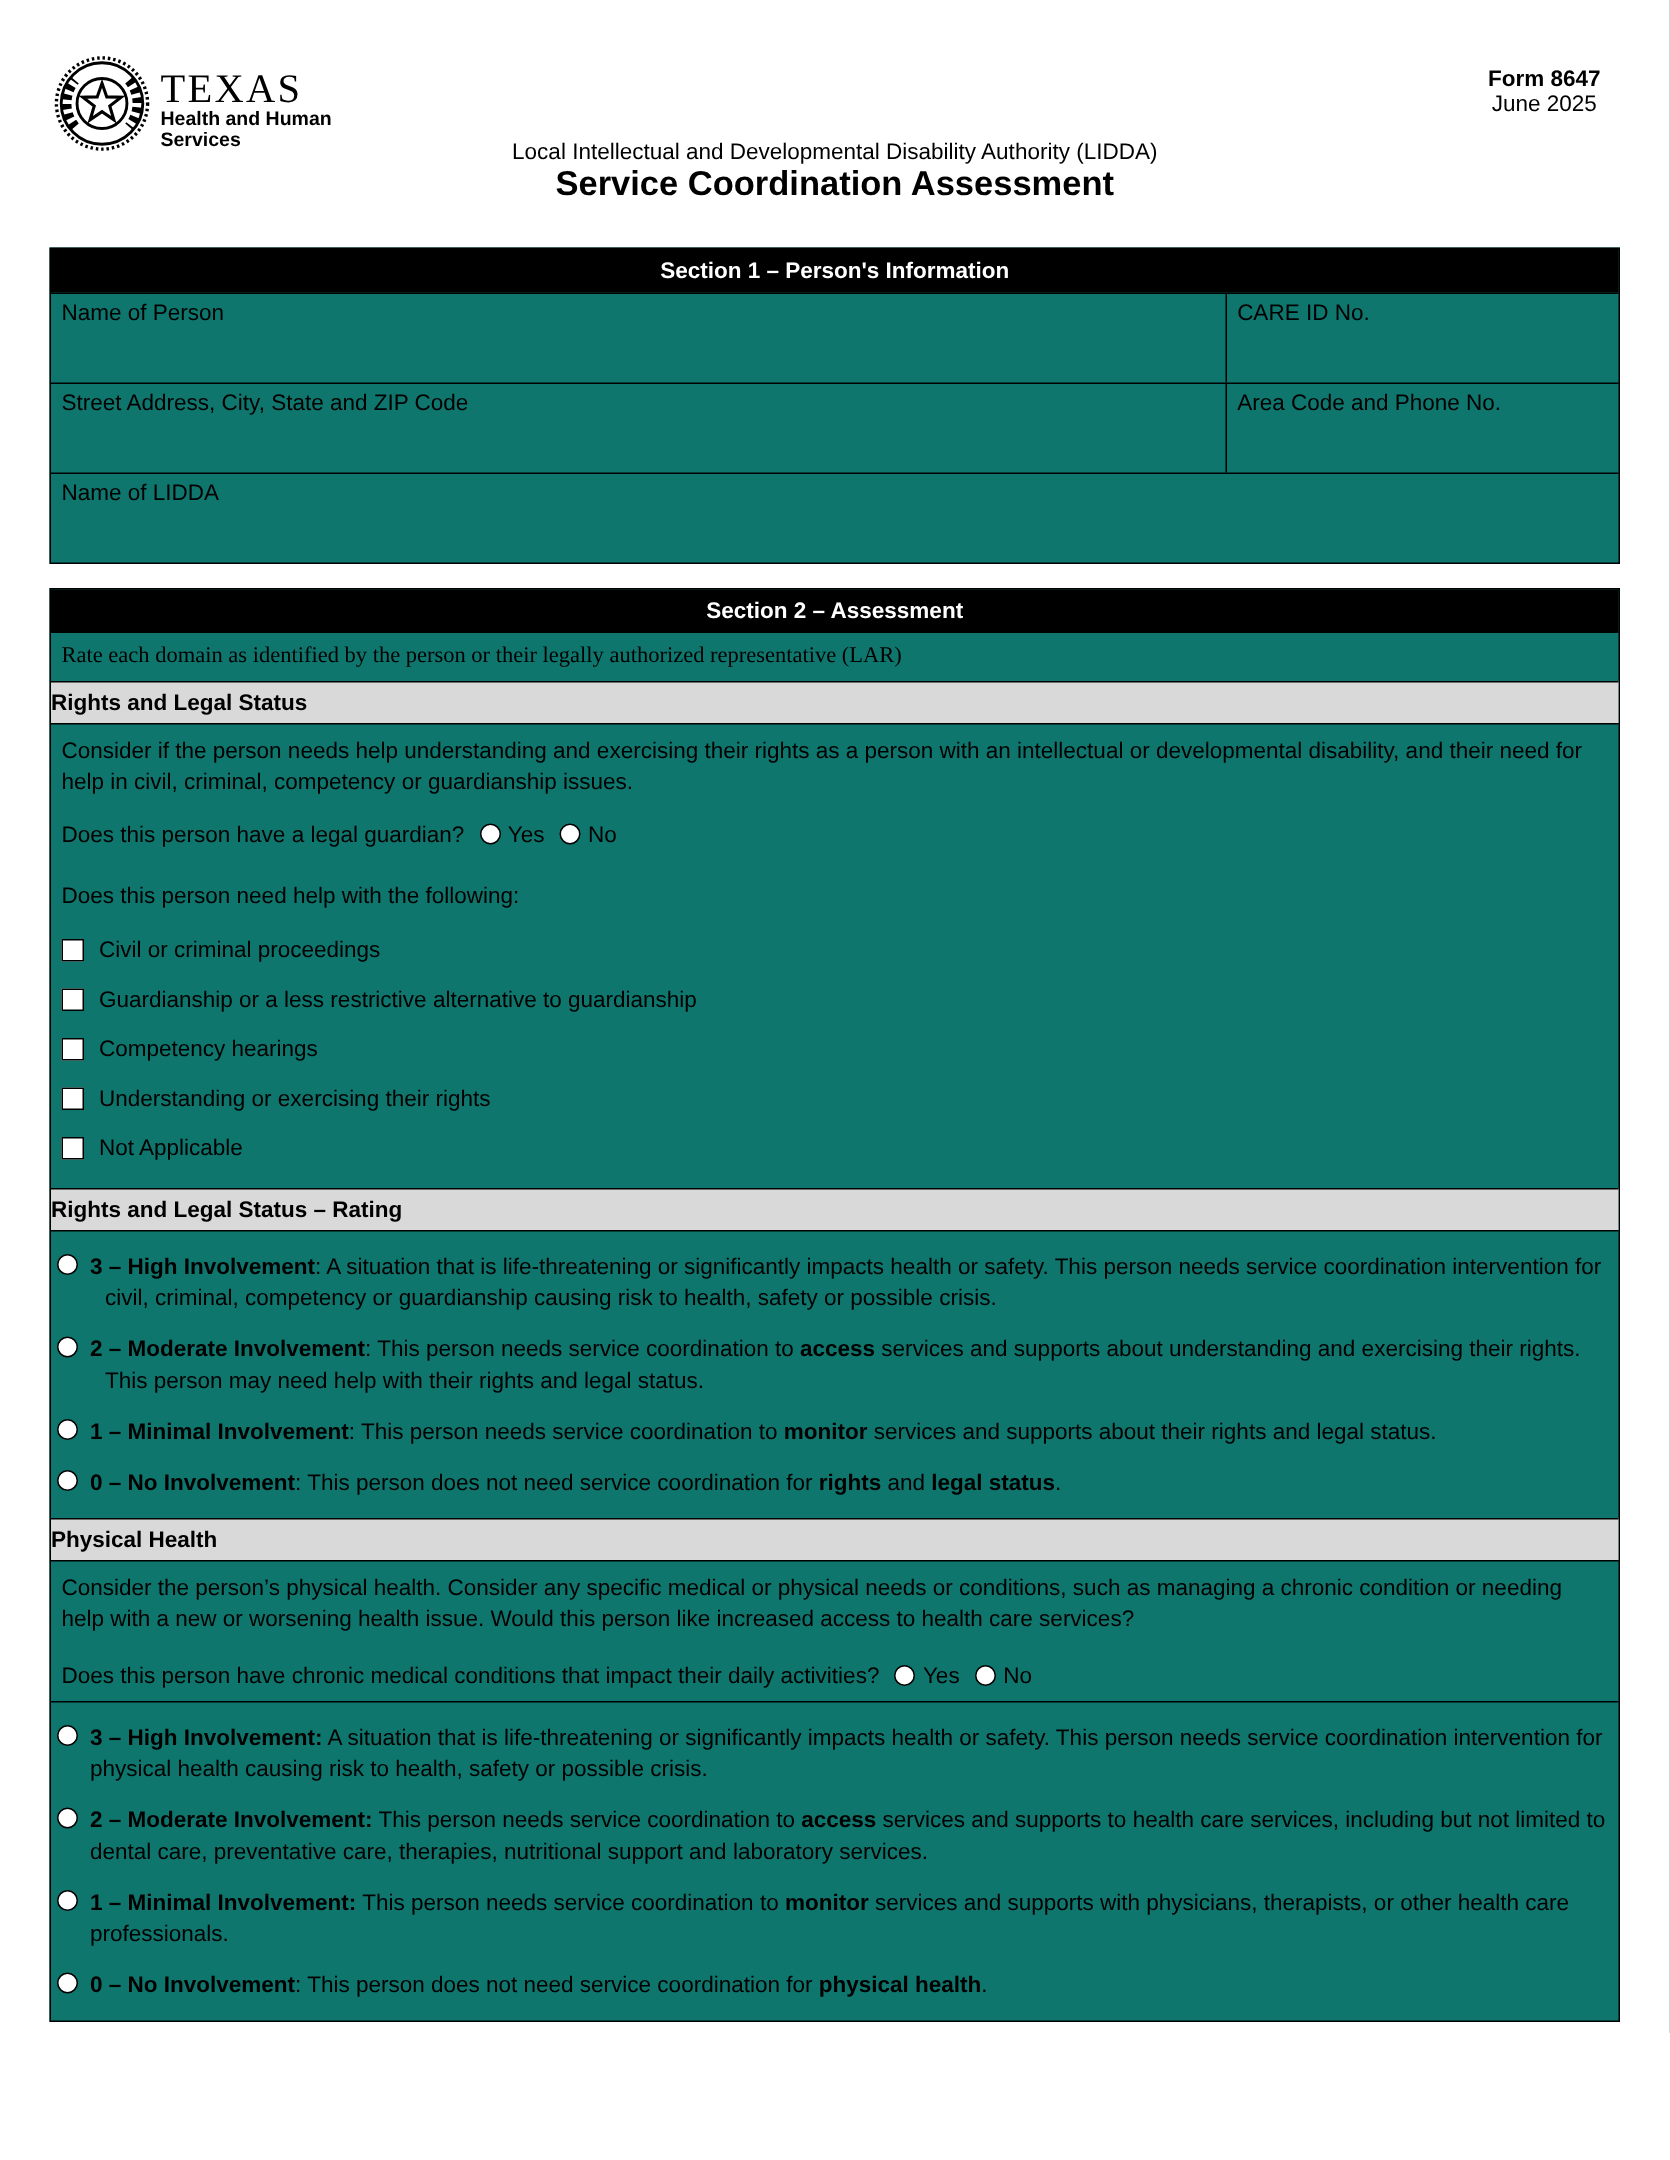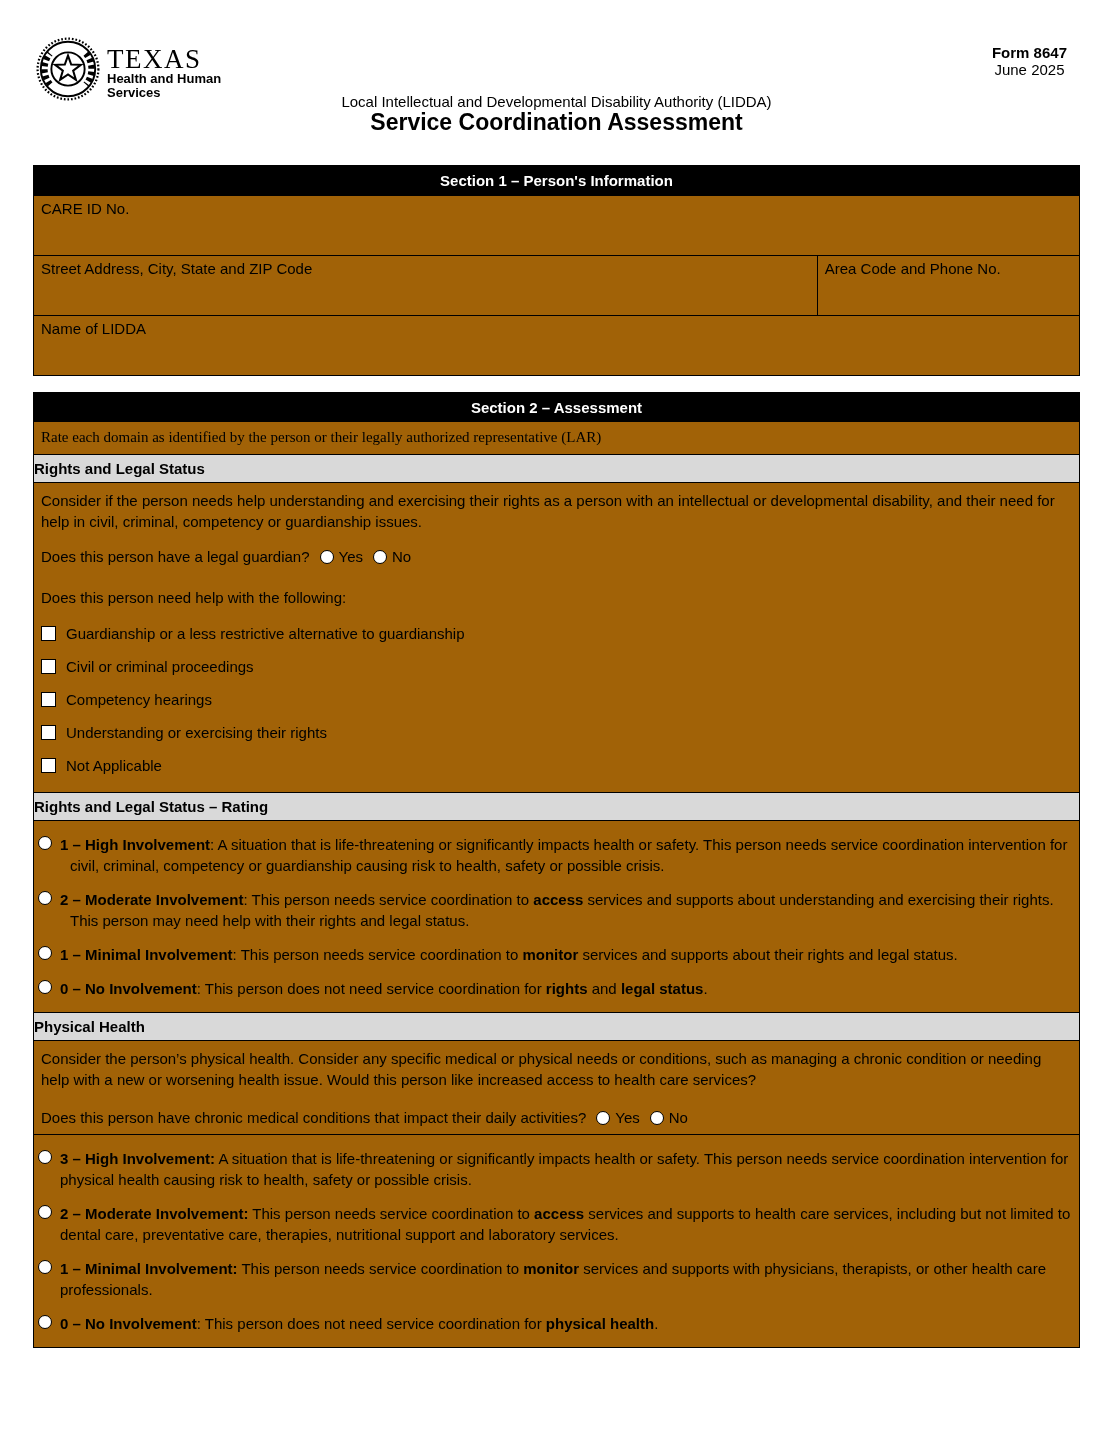--- a/index.html
+++ b/index.html
@@ -17,21 +17,21 @@
   .logo-text { padding-top: 9px; }
   .brand { font-family: "Liberation Serif", serif; font-size: 27px; letter-spacing: 1.5px; line-height: 26px; }
   .brand-sub { font-weight: bold; font-size: 13px; line-height: 14px; }
   .form-id { position: absolute; right: 46px; top: 44px; text-align: center; line-height: 17px; }
   .form-id .fnum { font-weight: bold; }
   .titles { position: absolute; left: 0; right: 0; top: 92px; text-align: center; line-height: 19px; }
   .titles .t2 { font-weight: bold; font-size: 23px; margin-top: 2px; }
 
   
   .doc { position: absolute; left: 33px; top: 165px; width: 1047px; }
-  .tbl { border: 1.6px solid #000; background: #a16207; }
+  .tbl { border: 1.6px solid #000; background: #0f766e; }
   .tbl + .tbl { margin-top: 16px; }
   .bar {
     height: 29px; line-height: 29px; background: #000; color: #fff;
     font-weight: bold; text-align: center; font-size: 15px;
   }
   .graybar {
     height: 28px; line-height: 28px; background: #D9D9D9; color: #000;
     font-weight: bold; text-align: left; border-top: 1.4px solid #000;
   }
   .s1row { display: flex; border-top: 1.4px solid #000; height: 60px; }
@@ -98,20 +98,23 @@
 <div class="titles">
   <div>Local Intellectual and Developmental Disability Authority (LIDDA)</div>
   <div class="t2">Service Coordination Assessment</div>
 </div>
 
 <div class="doc">
 
   <div class="tbl">
     <div class="bar">Section 1 – Person's Information</div>
     <div class="s1row">
+      <div class="cell wide">
+        <span>Name of Person</span>
+      </div>
       <div class="cell side">
         <span>CARE ID No.</span>
       </div>
     </div>
     <div class="s1row">
       <div class="cell wide">
         <span>Street Address, City, State and ZIP Code</span>
       </div>
       <div class="cell side">
         <span>Area Code and Phone No.</span>
@@ -136,47 +139,47 @@
 
       <div class="qline">
         <span>Does this person have a legal guardian?</span><span class="radio"></span><span>Yes</span><span class="radio"></span><span>No</span>
       </div>
 
       <div class="qline help">Does this person need help with the following:</div>
 
       <div class="chk-list">
         <div class="chk">
           <span class="checkbox"></span>
+          <span>Civil or criminal proceedings</span>
+        </div>
+        <div class="chk">
+          <span class="checkbox"></span>
           <span>Guardianship or a less restrictive alternative to guardianship</span>
         </div>
         <div class="chk">
           <span class="checkbox"></span>
-          <span>Civil or criminal proceedings</span>
-        </div>
-        <div class="chk">
-          <span class="checkbox"></span>
           <span>Competency hearings</span>
         </div>
         <div class="chk">
           <span class="checkbox"></span>
           <span>Understanding or exercising their rights</span>
         </div>
         <div class="chk">
           <span class="checkbox"></span>
           <span>Not Applicable</span>
         </div>
       </div>
     </div>
 
     <div class="graybar">Rights and Legal Status – Rating</div>
 
     <div class="cellrow ratings">
       <div class="rating">
         <span class="radio"></span>
-        <p class="rtext hang"><b>1 – High Involvement</b><span>: A situation that is life-threatening or significantly impacts health or safety. This person needs service coordination intervention for civil, criminal, competency or guardianship causing risk to health, safety or possible crisis.</span></p>
+        <p class="rtext hang"><b>3 – High Involvement</b><span>: A situation that is life-threatening or significantly impacts health or safety. This person needs service coordination intervention for civil, criminal, competency or guardianship causing risk to health, safety or possible crisis.</span></p>
       </div>
       <div class="rating">
         <span class="radio"></span>
         <p class="rtext hang"><b>2 – Moderate Involvement</b><span>: This person needs service coordination to </span><b>access</b><span> services and supports about understanding and exercising their rights. This person may need help with their rights and legal status.</span></p>
       </div>
       <div class="rating">
         <span class="radio"></span>
         <p class="rtext hang"><b>1 – Minimal Involvement</b><span>: This person needs service coordination to </span><b>monitor</b><span> services and supports about their rights and legal status.</span></p>
       </div>
       <div class="rating">

